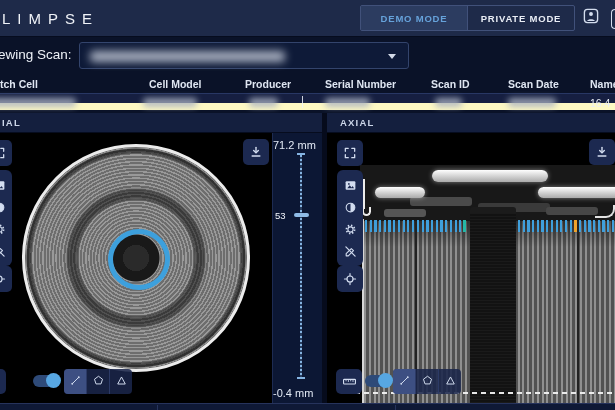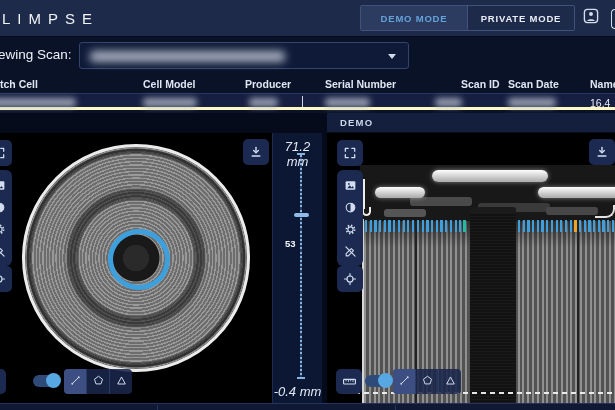--- a/index.html
+++ b/index.html
@@ -24,21 +24,21 @@
   .scan-select{left:79px;top:42px;width:330px;height:27px;background:#0e1a38;border:1px solid #33446c;
                border-radius:3px;box-sizing:border-box;}
   .blurpill{background:#aab2c2;border-radius:4px;filter:blur(3px);opacity:.85;}
   .sel-pill{left:10px;top:8px;width:195px;height:11px;filter:blur(4px);background:#c3cad8;}
   .caret{left:308px;top:11px;width:0;height:0;border-left:4.5px solid transparent;border-right:4.5px solid transparent;
          border-top:5.5px solid #d3dae8;}
 
   
   .thead{left:0;top:78px;width:615px;height:15px;font-size:10.5px;font-weight:600;color:#dfe6f2;}
   .th{position:absolute;top:0;white-space:nowrap;}
-  .trow{left:0;top:93px;width:615px;height:17px;background:#161f41;border-top:1px solid #283764;border-bottom:3px solid #fef9c3;box-sizing:border-box;}
+  .trow{left:0;top:93px;width:615px;height:17px;background:#161f41;border-top:1px solid #283764;border-bottom:7px solid #fef9c3;box-sizing:border-box;}
   .cellpill{position:absolute;top:4px;height:9px;}
   .rowdiv{left:302px;top:2px;width:1px;height:12px;background:rgba(240,244,250,.85);}
   .voxval{left:590px;top:3px;font-size:10.5px;color:#e8edf5;}
 
   
   .panelrow{left:0;top:113px;width:615px;height:290px;background:#060b1c;}
   .panel{position:absolute;top:0;height:290px;}
   .p-left{left:0;width:322px;}
   .p-ax{left:327px;width:288px;}
   .phead{position:absolute;left:0;top:0;right:0;height:20px;background:#141f3e;border-bottom:1px solid #060c1e;
@@ -64,26 +64,26 @@
   .radial{left:22px;top:11px;width:228px;height:228px;border-radius:50%;border:3px solid #ececec;box-sizing:border-box;
     background:
       radial-gradient(circle at 50% 50%, #2a2a2a 0 13px, #191919 13px 23px, rgba(25,25,25,0) 24px),
       radial-gradient(circle at 50% 50%, rgba(10,10,10,0) 0 57px, rgba(8,8,8,.5) 60px 67px, rgba(8,8,8,.12) 70px, rgba(0,0,0,0) 73px),
       radial-gradient(circle at 50% 50%, rgba(0,0,0,0) 0 104px, rgba(0,0,0,.55) 106px 109px, rgba(0,0,0,0) 110px),
       repeating-radial-gradient(circle at 50% 50%, #999 0 1.4px, #6d6d6d 1.4px 3.3px);}
   .bluering{left:83px;top:82px;width:62px;height:61px;border:5px solid #3da0dd;border-radius:50%;box-sizing:border-box;}
 
   
   .slidercol{left:272px;top:20px;width:50px;height:270px;background:#0c1734;border-left:1px solid #1d2b52;box-sizing:border-box;}
-  .sl-label{position:absolute;left:0;width:100%;text-align:center;font-size:13px;color:#e2e9f4;font-style:italic;}
+  .sl-label{position:absolute;left:0;width:100%;text-align:left;font-size:11px;color:#e2e9f4;}
   .sl-track{position:absolute;left:27px;top:22px;width:2px;height:222px;
             background:repeating-linear-gradient(180deg,#85b4e2 0 2px,rgba(133,180,226,.25) 2px 4.2px);}
   .sl-cap{position:absolute;left:24px;width:8px;height:2px;background:#85b4e2;}
   .sl-handle{position:absolute;left:21px;top:100px;width:15px;height:4px;border-radius:2px;background:#8fbbe6;}
-  .sl-val{position:absolute;left:12px;top:97px;font-size:9.5px;font-weight:bold;color:#f2f6fc;margin-top:28px;}
+  .sl-val{position:absolute;left:2px;top:97px;font-size:9.5px;font-weight:normal;color:#f2f6fc;}
 
   
   .aximg{left:28px;top:30px;width:260px;height:240px;background:#000;}
   .axp{position:absolute;}
   .capzone{left:5px;top:2px;right:0;height:60px;background:#181818;}
   .brightbar{position:absolute;border-radius:6px;background:linear-gradient(180deg,#fefefe,#aaa);box-shadow:0 0 5px rgba(255,255,255,.45);}
   .grayblob{position:absolute;border-radius:3px;}
   .crimp-v{left:7px;top:16px;width:2.5px;height:30px;background:#ececec;}
   .crimp-u{left:7px;top:44px;width:9px;height:9px;border:2.5px solid #ececec;border-top:none;border-radius:0 0 6px 6px;box-sizing:border-box;}
   .rhook{right:0;top:40px;width:20px;height:13px;border:2.5px solid #e2e2e2;border-top:none;border-left:none;border-radius:0 0 9px 0;box-sizing:border-box;}
@@ -131,41 +131,44 @@
   </div>
 
   <div class="abs scanbar-label">ewing Scan:</div>
   <div class="abs scan-select">
     <div class="abs blurpill sel-pill"></div>
     <div class="abs caret"></div>
   </div>
 
   <div class="abs thead">
     <span class="th" style="left:0">tch Cell</span>
-    <span class="th" style="left:143px">Cell Model</span>
+    <span class="th" style="left:149px">Cell Model</span>
     <span class="th" style="left:245px">Producer</span>
     <span class="th" style="left:325px">Serial Number</span>
-    <span class="th" style="left:461px">Scan ID</span>
+    <span class="th" style="left:431px">Scan ID</span>
     <span class="th" style="left:508px">Scan Date</span>
     <span class="th" style="left:590px">Name</span>
   </div>
   <div class="abs trow">
     <div class="cellpill blurpill" style="left:-12px;width:88px"></div>
     <div class="cellpill blurpill" style="left:143px;width:54px"></div>
     <div class="cellpill blurpill" style="left:249px;width:29px"></div>
     <div class="abs rowdiv"></div>
     <div class="cellpill blurpill" style="left:325px;width:45px"></div>
     <div class="cellpill blurpill" style="left:435px;width:27px"></div>
     <div class="cellpill blurpill" style="left:508px;width:48px"></div>
     <span class="abs voxval">16.4</span>
   </div>
 
   <div class="abs panelrow">
 
     <div class="panel p-left">
+      <div class="phead">
+        <span style="position:absolute;left:2px">IAL</span>
+      </div>
       <div class="pbody">
 
         <div class="abs radial">
           <div class="abs bluering"></div>
         </div>
 
         <div class="tbtn" style="left:-14px;top:7px">
           <span>
               <svg width="14" height="14" viewBox="0 0 24 24">
                 <path d="M9 4H4v5M15 4h5v5M9 20H4v-5M15 20h5v-5" fill="none" stroke="currentColor" stroke-width="2.2" stroke-linecap="round" stroke-linejoin="round"></path>
@@ -256,21 +259,21 @@
           <div class="sl-cap" style="top:244px"></div>
           <div class="sl-handle" style="top:80px"></div>
           <div class="sl-val" style="top:77px">53</div>
           <div class="sl-label" style="bottom:4px">-0.4 mm</div>
         </div>
       </div>
     </div>
 
     <div class="panel p-ax">
       <div class="phead">
-        <span style="position:absolute;left:13px">DEMO</span>
+        <span style="position:absolute;left:13px">AXIAL</span>
       </div>
       <div class="pbody">
 
         <div class="abs aximg aximg">
           <div class="axp capzone">
             <div class="grayblob" style="left:50px;top:32px;width:62px;height:9px;background:#4a4a4a"></div>
             <div class="grayblob" style="left:118px;top:38px;width:72px;height:9px;background:#3a3a3a"></div>
             <div class="grayblob" style="left:24px;top:44px;width:42px;height:8px;background:#555"></div>
             <div class="grayblob" style="left:186px;top:42px;width:52px;height:8px;background:#474747"></div>
             <div class="grayblob" style="left:110px;top:42px;width:46px;height:18px;background:#1b1b1b"></div>

